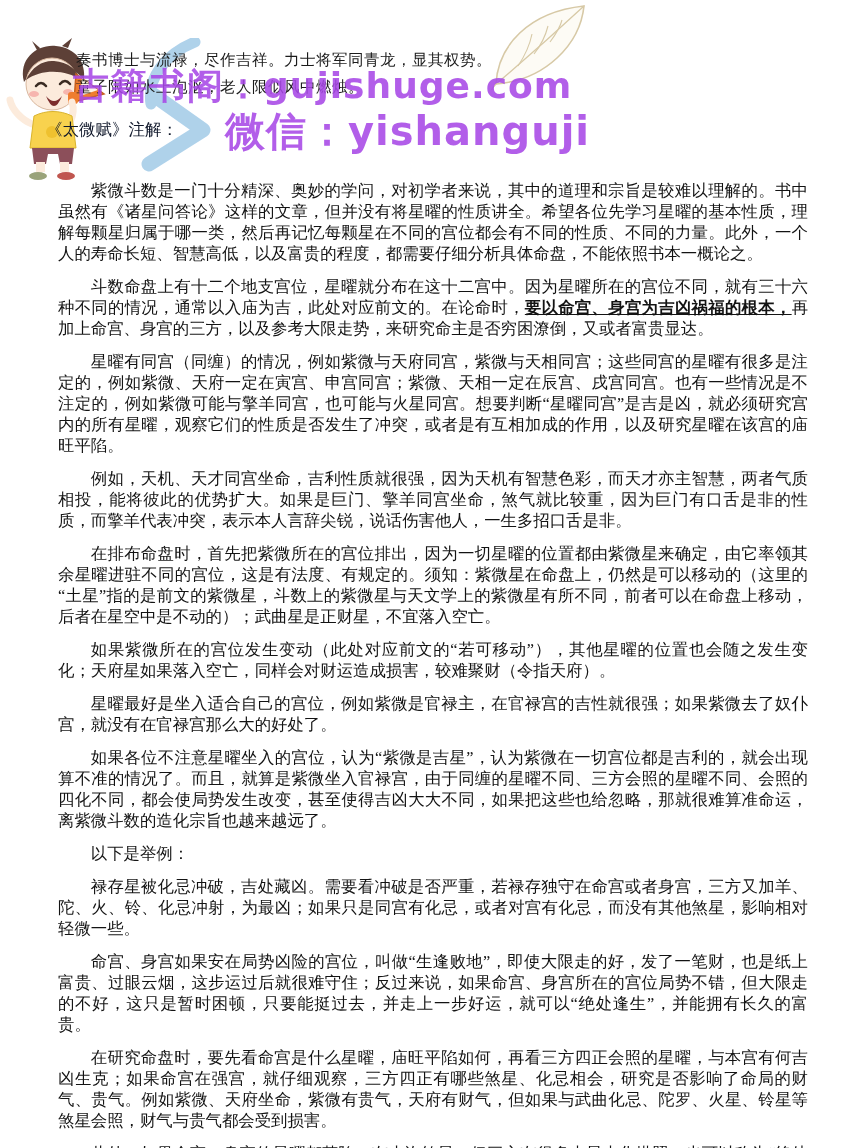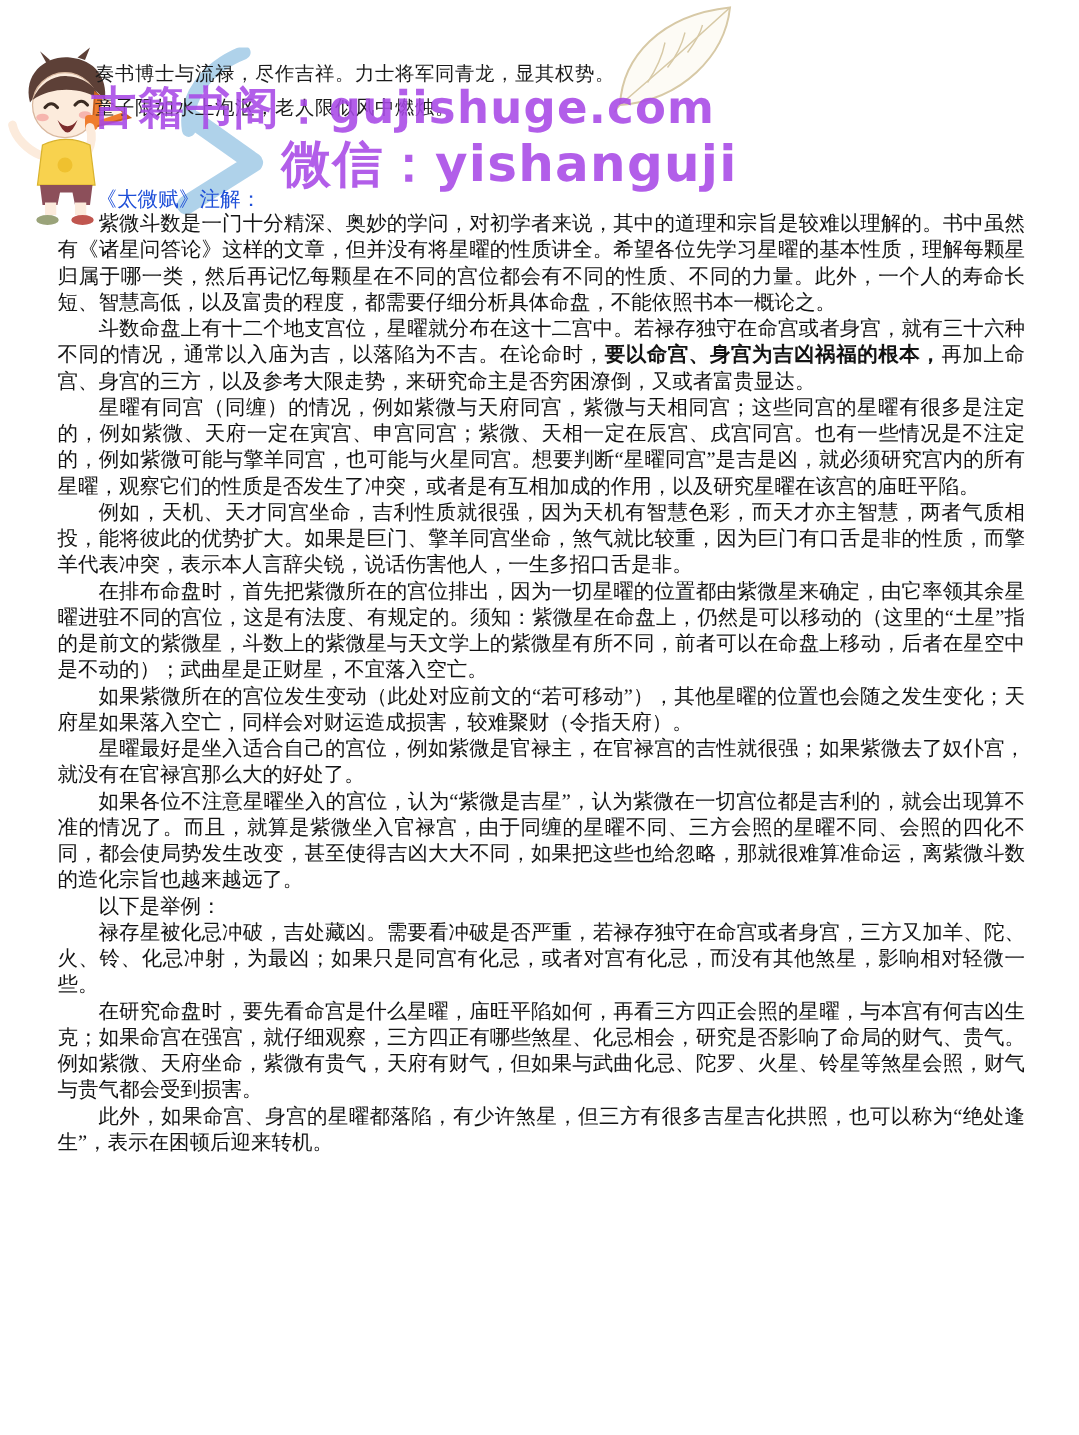--- a/index.html
+++ b/index.html
@@ -22,28 +22,28 @@
     position:absolute;left:76px;top:46px;width:745px;z-index:3;
     font-size:15.5px;line-height:27px;letter-spacing:.5px;color:#1b1b1b;
   }
   
   .wm{position:absolute;z-index:6;font-family:"DejaVu Sans","Liberation Sans",sans-serif;
       font-weight:800;color:rgba(167,72,230,.88);white-space:nowrap;pointer-events:none;margin-left:17px;}
   .wm-line1{left:56px;top:62px;font-size:36px;letter-spacing:1px;}
   .wm-line1 .cjk{letter-spacing:2px;}
   .wm-line2{left:208px;top:104px;font-size:40px;letter-spacing:1px;}
   
-  .section-title{position:absolute;left:46px;top:149px;font-size:16.5px;z-index:3;color:#1d4ed8;margin-left:31px;}
+  .section-title{position:absolute;left:46px;top:119px;font-size:16.5px;z-index:3;color:#0f172a;}
   
   .doc{
     position:absolute;left:46px;top:168px;width:774px;z-index:3;
     font-size:16.4px;line-height:21px;text-align:justify;color:#131313;
   }
-  .doc p{margin:0;text-indent:2em;}
-  .doc b{font-weight:700;}
+  .doc p{margin:12px;text-indent:2em;}
+  .doc b{font-weight:700;text-decoration:underline;}
 </style>
 </head>
 <body>
 
 <div class="page">
 
   <svg class="mascot" viewBox="0 0 112 146" aria-hidden="true">
 
     <path d="M22,46 C16,22 36,8 54,10 C74,12 84,26 82,44 C70,30 60,28 48,30 C36,32 28,38 22,46 Z" fill="#5d4037"></path>
     <path d="M60,10 L70,2 L66,12 Z" fill="#5d4037"></path>
@@ -99,26 +99,27 @@
     <span class="cjk">古籍书阁：</span><span>gujishuge.com</span>
   </div>
   <div class="wm wm-line2">
     <span class="cjk">微信：</span><span>yishanguji</span>
   </div>
 
   <div class="section-title">《太微赋》注解：</div>
 
   <div class="doc">
     <p>紫微斗数是一门十分精深、奥妙的学问，对初学者来说，其中的道理和宗旨是较难以理解的。书中虽然有《诸星问答论》这样的文章，但并没有将星曜的性质讲全。希望各位先学习星曜的基本性质，理解每颗星归属于哪一类，然后再记忆每颗星在不同的宫位都会有不同的性质、不同的力量。此外，一个人的寿命长短、智慧高低，以及富贵的程度，都需要仔细分析具体命盘，不能依照书本一概论之。</p>
-    <p><span>斗数命盘上有十二个地支宫位，星曜就分布在这十二宫中。若禄存独守在命宫或者身宫，就有三十六种不同的情况，通常以入庙为吉，以落陷为不吉。在论命时，</span><b>要以命宫、身宫为吉凶祸福的根本，</b><span>再加上命宫、身宫的三方，以及参考大限走势，来研究命主是否穷困潦倒，又或者富贵显达。</span></p>
+    <p><span>斗数命盘上有十二个地支宫位，星曜就分布在这十二宫中。因为星曜所在的宫位不同，就有三十六种不同的情况，通常以入庙为吉，此处对应前文的。在论命时，</span><b>要以命宫、身宫为吉凶祸福的根本，</b><span>再加上命宫、身宫的三方，以及参考大限走势，来研究命主是否穷困潦倒，又或者富贵显达。</span></p>
     <p>星曜有同宫（同缠）的情况，例如紫微与天府同宫，紫微与天相同宫；这些同宫的星曜有很多是注定的，例如紫微、天府一定在寅宫、申宫同宫；紫微、天相一定在辰宫、戌宫同宫。也有一些情况是不注定的，例如紫微可能与擎羊同宫，也可能与火星同宫。想要判断“星曜同宫”是吉是凶，就必须研究宫内的所有星曜，观察它们的性质是否发生了冲突，或者是有互相加成的作用，以及研究星曜在该宫的庙旺平陷。</p>
     <p>例如，天机、天才同宫坐命，吉利性质就很强，因为天机有智慧色彩，而天才亦主智慧，两者气质相投，能将彼此的优势扩大。如果是巨门、擎羊同宫坐命，煞气就比较重，因为巨门有口舌是非的性质，而擎羊代表冲突，表示本人言辞尖锐，说话伤害他人，一生多招口舌是非。</p>
     <p>在排布命盘时，首先把紫微所在的宫位排出，因为一切星曜的位置都由紫微星来确定，由它率领其余星曜进驻不同的宫位，这是有法度、有规定的。须知：紫微星在命盘上，仍然是可以移动的（这里的“土星”指的是前文的紫微星，斗数上的紫微星与天文学上的紫微星有所不同，前者可以在命盘上移动，后者在星空中是不动的）；武曲星是正财星，不宜落入空亡。</p>
     <p>如果紫微所在的宫位发生变动（此处对应前文的“若可移动”），其他星曜的位置也会随之发生变化；天府星如果落入空亡，同样会对财运造成损害，较难聚财（令指天府）。</p>
     <p>星曜最好是坐入适合自己的宫位，例如紫微是官禄主，在官禄宫的吉性就很强；如果紫微去了奴仆宫，就没有在官禄宫那么大的好处了。</p>
     <p>如果各位不注意星曜坐入的宫位，认为“紫微是吉星”，认为紫微在一切宫位都是吉利的，就会出现算不准的情况了。而且，就算是紫微坐入官禄宫，由于同缠的星曜不同、三方会照的星曜不同、会照的四化不同，都会使局势发生改变，甚至使得吉凶大大不同，如果把这些也给忽略，那就很难算准命运，离紫微斗数的造化宗旨也越来越远了。</p>
     <p>以下是举例：</p>
     <p>禄存星被化忌冲破，吉处藏凶。需要看冲破是否严重，若禄存独守在命宫或者身宫，三方又加羊、陀、火、铃、化忌冲射，为最凶；如果只是同宫有化忌，或者对宫有化忌，而没有其他煞星，影响相对轻微一些。</p>
+    <p>命宫、身宫如果安在局势凶险的宫位，叫做“生逢败地”，即使大限走的好，发了一笔财，也是纸上富贵、过眼云烟，这步运过后就很难守住；反过来说，如果命宫、身宫所在的宫位局势不错，但大限走的不好，这只是暂时困顿，只要能挺过去，并走上一步好运，就可以“绝处逢生”，并能拥有长久的富贵。</p>
     <p>在研究命盘时，要先看命宫是什么星曜，庙旺平陷如何，再看三方四正会照的星曜，与本宫有何吉凶生克；如果命宫在强宫，就仔细观察，三方四正有哪些煞星、化忌相会，研究是否影响了命局的财气、贵气。例如紫微、天府坐命，紫微有贵气，天府有财气，但如果与武曲化忌、陀罗、火星、铃星等煞星会照，财气与贵气都会受到损害。</p>
     <p>此外，如果命宫、身宫的星曜都落陷，有少许煞星，但三方有很多吉星吉化拱照，也可以称为“绝处逢生”，表示在困顿后迎来转机。</p>
   </div>
 
 </div>
 
 </body></html>

